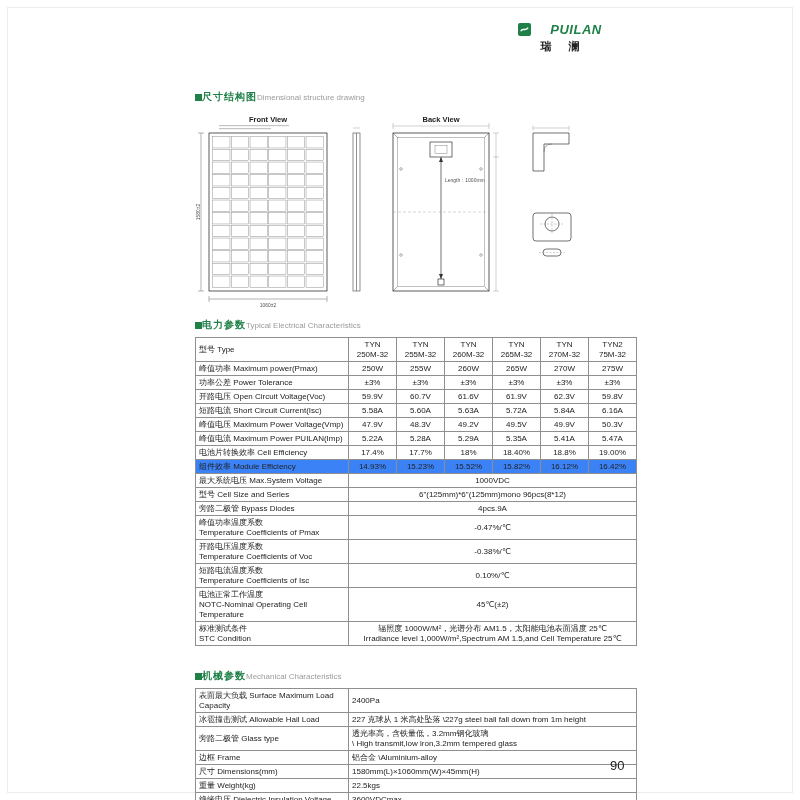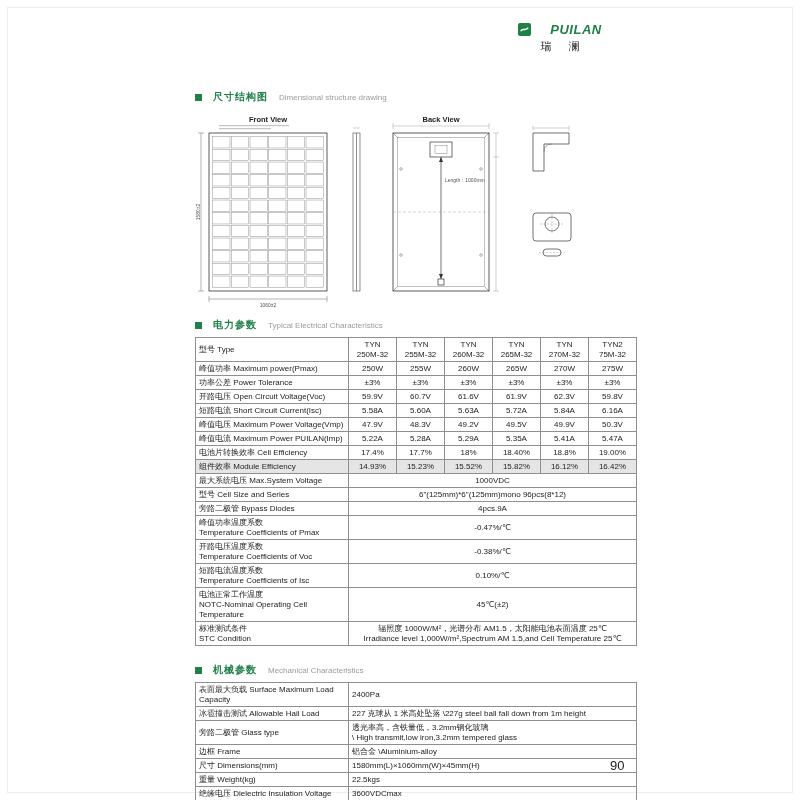--- a/index.html
+++ b/index.html
@@ -10,41 +10,41 @@
     font-family:"Liberation Sans","DejaVu Sans",sans-serif;
   }
   .page-frame{ position:absolute; inset:7px; border:1px solid #ededed; pointer-events:none; }
 
   
   .logo{ position:absolute; left:524px; top:22px; width:72px; text-align:center; }
   .logo-top{ display:flex; align-items:center; justify-content:center; gap:19px; }
   .logo-mark{ width:13px; height:13px; background:var(--green); border-radius:2px;
               display:flex; align-items:center; justify-content:center; flex:0 0 auto; }
   .logo-text{ color:var(--green); font-weight:bold; font-style:italic; font-size:13px; letter-spacing:.5px; }
-  .logo-cn{ font-size:11px; font-weight:normal; color:#222; letter-spacing:7px; margin-top:2px; text-indent:7px; }
+  .logo-cn{ font-size:11px; font-weight:bold; color:#222; letter-spacing:7px; margin-top:2px; text-indent:7px; }
 
   .content{ position:absolute; left:195px; top:90px; width:441px; }
 
-  .sec{ display:flex; align-items:center; gap:11px; margin-bottom:5px; }
+  .sec{ display:flex; align-items:center; gap:0; margin-bottom:5px; }
   .sec .bullet{ width:7px; height:7px; background:var(--green); flex:0 0 auto; }
   .sec .cn{ font-size:10px; font-weight:bold; color:var(--green); letter-spacing:1px; }
   .sec .en{ font-size:8px; color:#9b9b9b; }
-  .sec.mt{ margin-top:17px; }
+  .sec.mt{ margin-top:23px; }
 
   .drawing{ display:block; margin:0 0 7px 0; }
   svg text{ font-family:"Liberation Sans",sans-serif; }
   .dv-title{ font-size:7.5px; font-weight:bold; fill:#222; }
   .dv-dim{ font-size:5px; fill:#555; }
 
   table{ border-collapse:collapse; table-layout:fixed; width:441px;padding-left:36px; }
   td{ border:1px solid #8f8f8f; font-size:8px; line-height:1.25; padding:1.5px 3px;
       vertical-align:middle; white-space:pre-line; overflow:hidden; }
   td.val{ text-align:center; }
   td.lbl{ text-align:left; }
-  tr.shaded td{ background:#e5e5e5; }
+  tr.shaded td{ background:#3b82f6; }
 
   .page-number{ position:absolute; left:610px; top:758px; font-size:13px; color:#222; }
 </style>
 </head>
 <body>
 
 <div class="page-frame"></div>
 
 <div class="logo">
   <div class="logo-top">

